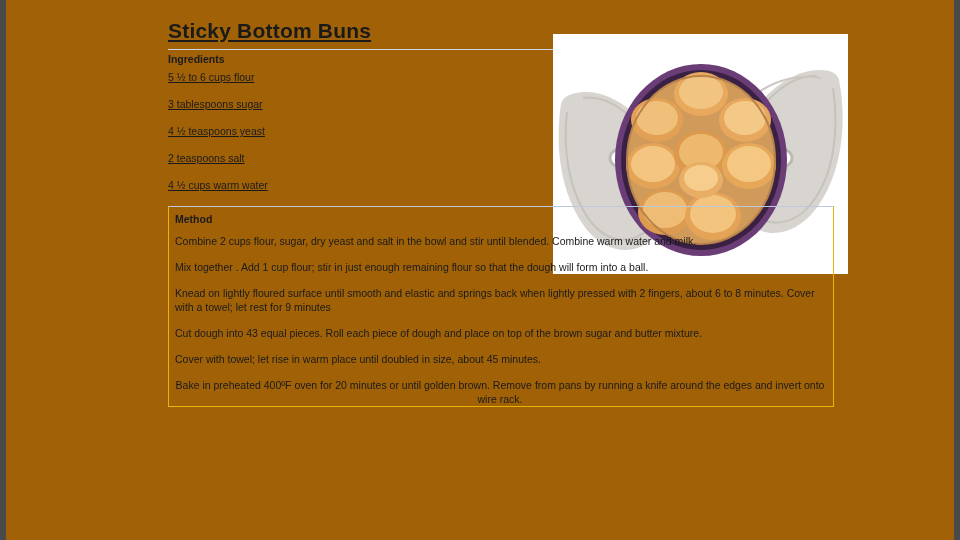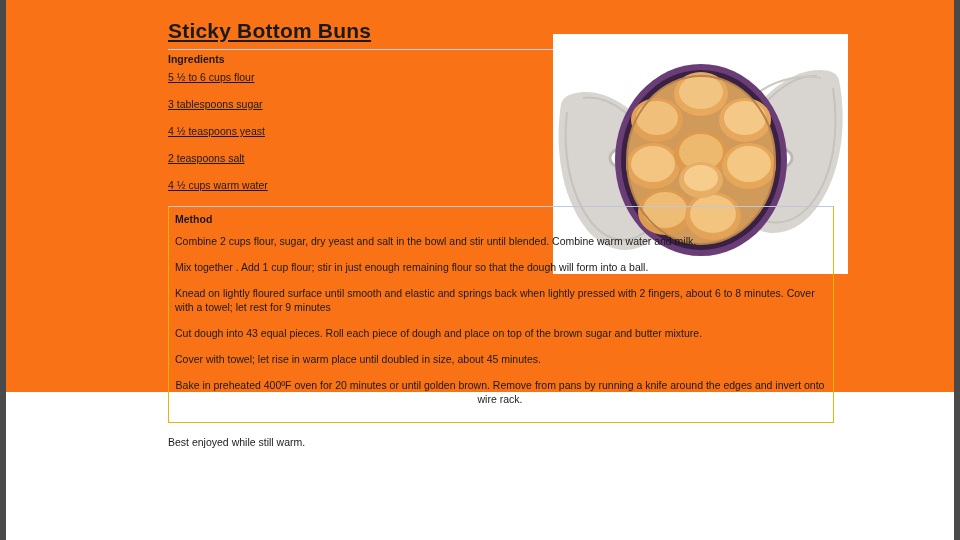--- a/index.html
+++ b/index.html
@@ -9,22 +9,22 @@
   }
   body {
     width: 960px;
     height: 540px;
     overflow: hidden;
     font-family: "Liberation Sans", sans-serif;
   }
   .page {
     position: relative;
     width: 960px;
-    height: 392px;
-    background: #f97316;
+    height: 540px;
+    background: #a16207;
   }
   
   .bar-left, .bar-right {
     position: absolute;
     top: 0;
     width: 6px;
     height: 540px;
     background: #4a4a4a;
   }
   .bar-left { left: 0; }
@@ -90,21 +90,21 @@
     overflow: hidden;
     background: #ffffff;
   }
   .photo svg { display: block; }
 
   .method-box {
     position: relative;
     border: 1px solid #eab308;
     border-top: 1px solid #bcc9dd;
     margin-top: 8px;
-    padding: 6px 8px 16px 6px;
+    padding: 6px 8px 0 6px;
     width: 666px;
     box-sizing: border-box;
   }
   .method-box .section-head {
     margin-top: 0;
     margin-bottom: 8px;
   }
   .step {
     font-size: 10.5px;
     color: #1a1a1a;
@@ -196,16 +196,15 @@
     <div class="method-box">
       <div class="section-head">Method</div>
       <div class="step">Combine 2 cups flour, sugar, dry yeast and salt in the bowl and stir until blended. Combine warm water and milk.</div>
       <div class="step">Mix together . Add 1 cup flour; stir in just enough remaining flour so that the dough will form into a ball.</div>
       <div class="step">Knead on lightly floured surface until smooth and elastic and springs back when lightly pressed with 2 fingers, about 6 to 8 minutes. Cover with a towel; let rest for 9 minutes</div>
       <div class="step">Cut dough into 43 equal pieces. Roll each piece of dough and place on top of the brown sugar and butter mixture.</div>
       <div class="step">Cover with towel; let rise in warm place until doubled in size, about 45 minutes.</div>
       <div class="step last">Bake in preheated 400ºF oven for 20 minutes or until golden brown. Remove from pans by running a knife around the edges and invert onto wire rack.</div>
     </div>
 
-    <div class="closing">Best enjoyed while still warm.</div>
 
   </div>
 </div>
 
 </body></html>

